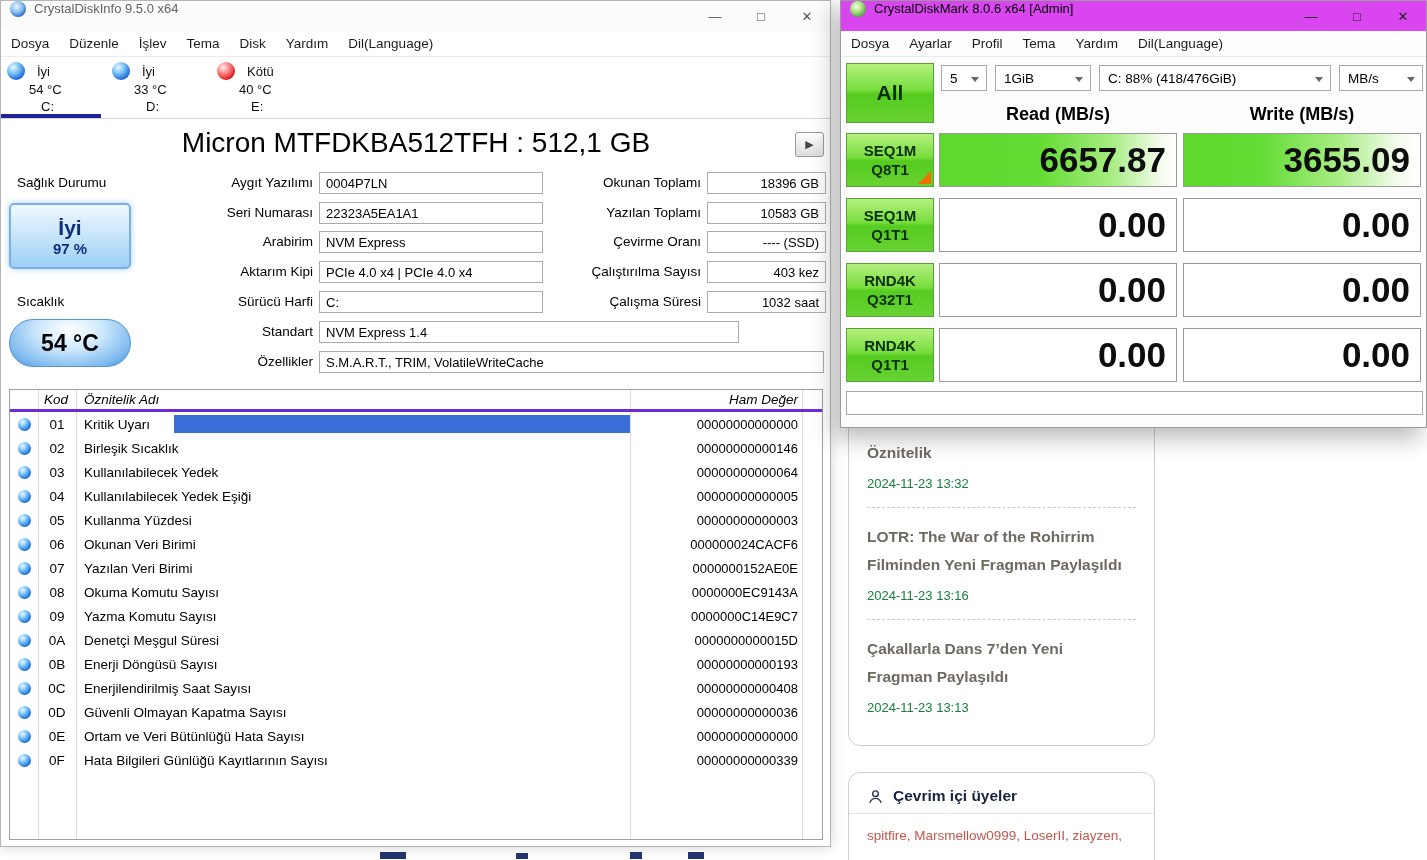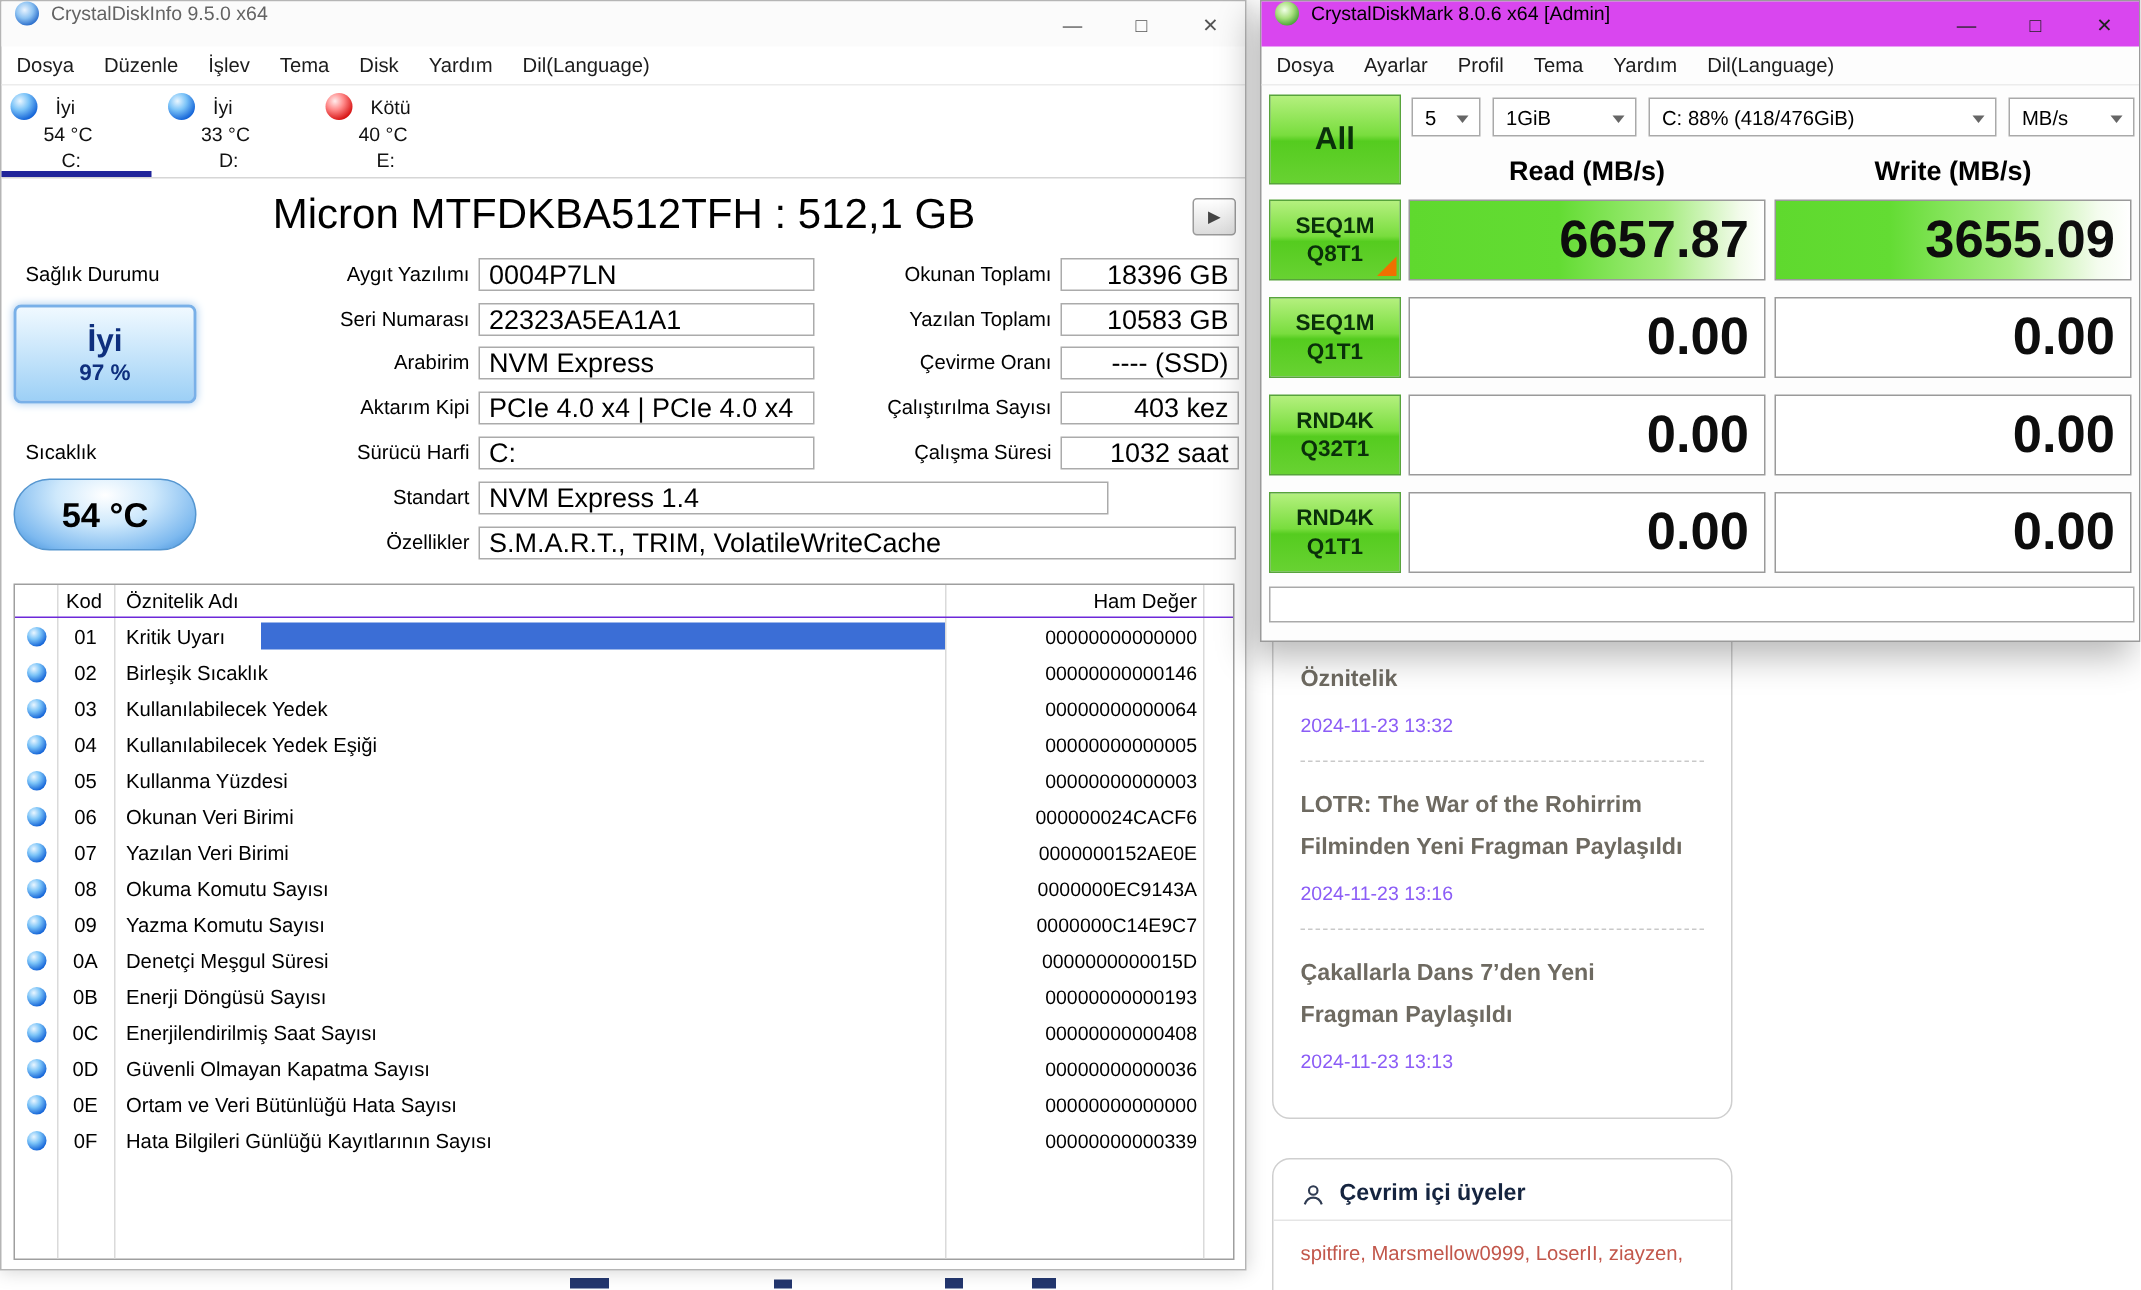--- a/index.html
+++ b/index.html
@@ -4,21 +4,21 @@
 <style>
   *{box-sizing:border-box;}
   body{margin:0;font-family:"Liberation Sans",sans-serif;}
   .screen{position:relative;width:1427px;height:860px;background:#ffffff;overflow:hidden;}
 
   
   .webpage{position:absolute;left:840px;top:0;width:587px;height:860px;background:#fff;}
   .news-card{position:absolute;left:8px;top:-80px;width:307px;height:826px;border:1px solid #cfcfcf;
              border-radius:0 0 12px 12px;background:#fff;padding:518px 18px 0;}
   .news-title{font-size:15.5px;font-weight:bold;color:#6e6a61;line-height:28px;cursor:pointer;}
-  .news-date{font-size:13px;color:#8b5cf6;margin-top:9px;}
+  .news-date{font-size:13px;color:#15803d;margin-top:9px;}
   .news-sep{border:none;border-top:1px dashed #c9c9c9;margin:16px 0 15px;}
   .members-card{position:absolute;left:8px;top:772px;width:307px;height:150px;border:1px solid #cfcfcf;
                 border-radius:12px;background:#fff;}
   .members-head{display:flex;align-items:center;gap:9px;padding:14px 18px 8px;font-size:15.5px;
                 font-weight:bold;color:#15243f;border-bottom:1px solid #e5e5e5;}
   .members-names{padding:12px 18px;font-size:13.5px;color:#c2574b;line-height:19px;}
 
   
   .frag{position:absolute;background:#23366e;}
 
@@ -58,28 +58,28 @@
   .health-badge{position:absolute;left:8px;top:202px;width:122px;height:66px;border:2px solid #79b0e8;border-radius:5px;
                 background:linear-gradient(180deg,#f0f9ff 0%,#cbe7fb 45%,#9dd0f6 100%);
                 box-shadow:0 0 6px #aacdef;display:flex;flex-direction:column;align-items:center;justify-content:center;}
   .health-status{font-size:21px;font-weight:bold;color:#0e2f7e;line-height:24px;}
   .health-percent{font-size:15px;font-weight:bold;color:#0e2f7e;}
   .temp-badge{position:absolute;left:8px;top:318px;width:122px;height:48px;border-radius:24px;border:1px solid #5596d0;
               background:radial-gradient(ellipse at 50% 22%,#ffffff 0%,#cfe9fc 38%,#7db9ef 78%,#3f8cd8 100%);
               display:flex;align-items:center;justify-content:center;font-size:23px;font-weight:bold;color:#000;}
 
   .f-lab{position:absolute;width:170px;text-align:right;font-size:13.5px;color:#000;}
-  .f-box{position:absolute;height:22px;border:1px solid #ababab;background:#fff;font-size:18px;color:#000;
+  .f-box{position:absolute;height:22px;border:1px solid #ababab;background:#fff;font-size:13px;color:#000;
          display:flex;align-items:center;padding:0 6px;}
   .f-box.num{justify-content:flex-end;}
 
   .smart{position:absolute;left:8px;top:388px;width:814px;height:451px;border:1px solid #9f9f9f;background:#fff;}
   .vline{position:absolute;top:0;bottom:0;width:1px;background:#dadada;}
   .smart-head{position:relative;display:grid;grid-template-columns:28px 38px 554px 172px 1fr;height:22px;
-              align-items:center;border-bottom:1px solid #6d28d9;font-size:13.5px;color:#000;}
+              align-items:center;border-bottom:3px solid #6d28d9;font-size:13.5px;color:#000;font-style:italic;}
   .smart-row{position:relative;display:grid;grid-template-columns:28px 38px 554px 172px 1fr;height:24px;
              align-items:center;font-size:13.5px;color:#000;cursor:default;}
   .row-sphere{width:13px;height:13px;border-radius:50%;margin:0 auto;
               background:radial-gradient(circle at 35% 30%,#eaf6ff 0%,#7cc4f8 35%,#1565d8 75%,#0b3fa0 100%);}
   .c-code{text-align:center;}
   .c-name{padding-left:8px;}
   .c-raw{text-align:right;padding-right:4px;font-size:13px;}
   .h-code{padding-left:6px;}
   .h-name{padding-left:8px;}
   .h-raw{text-align:right;padding-right:4px;}

